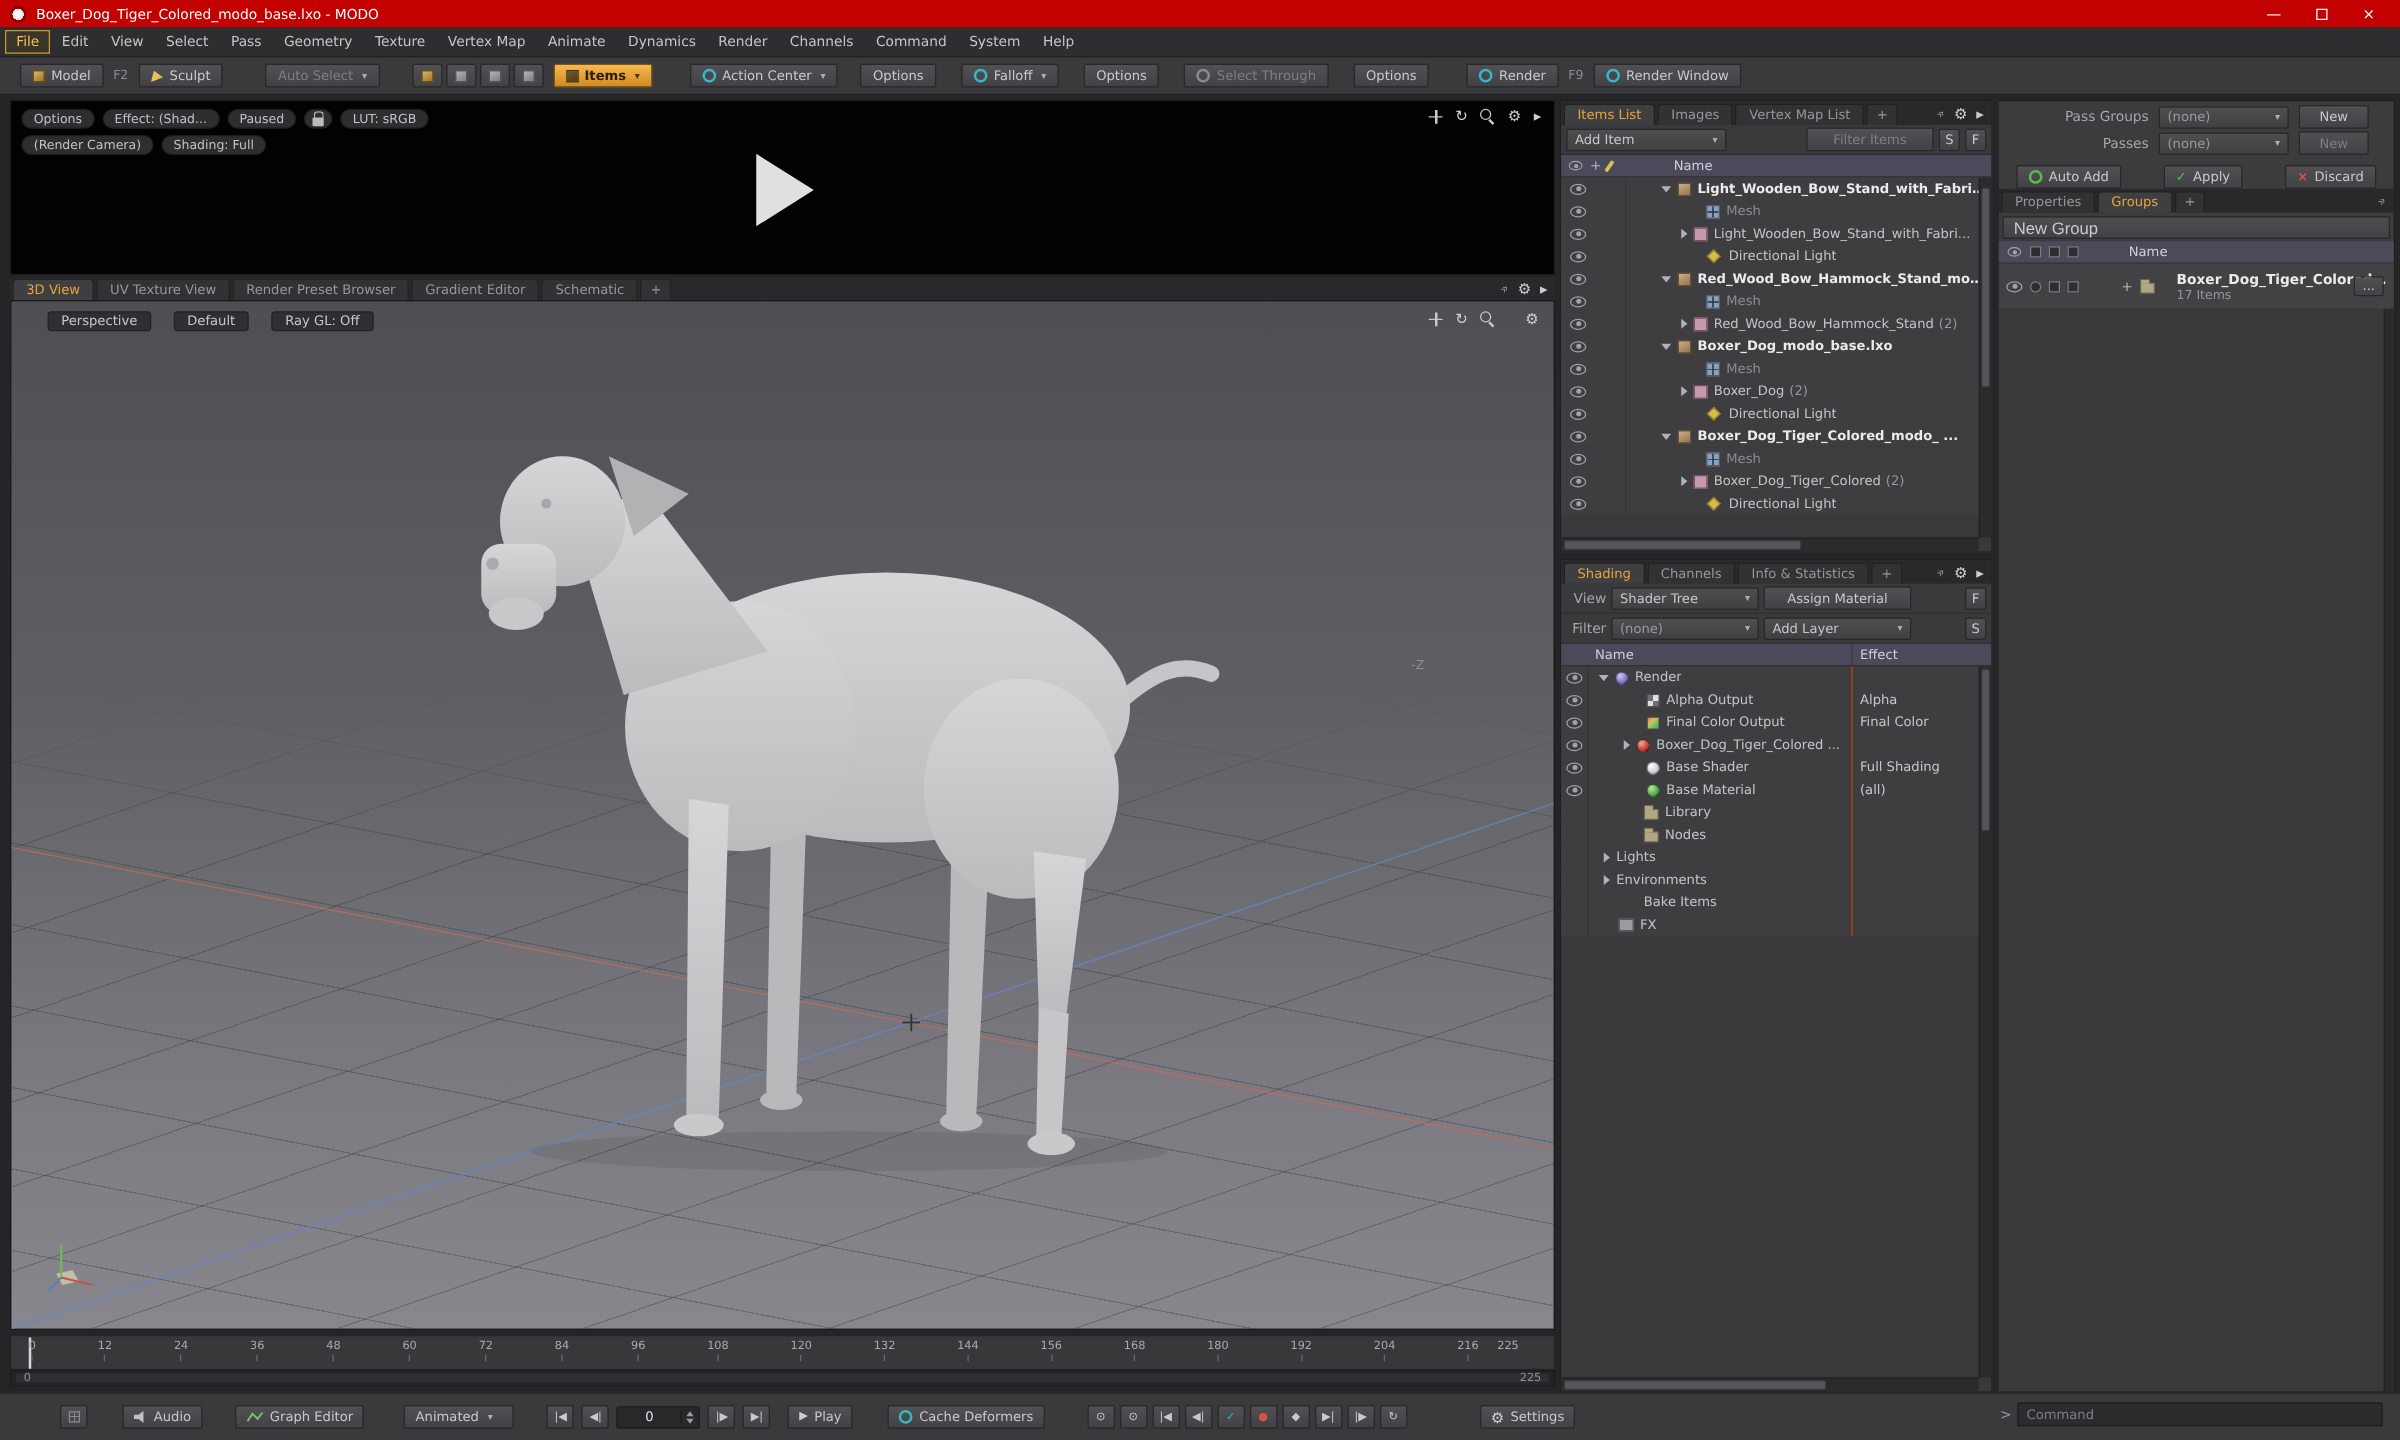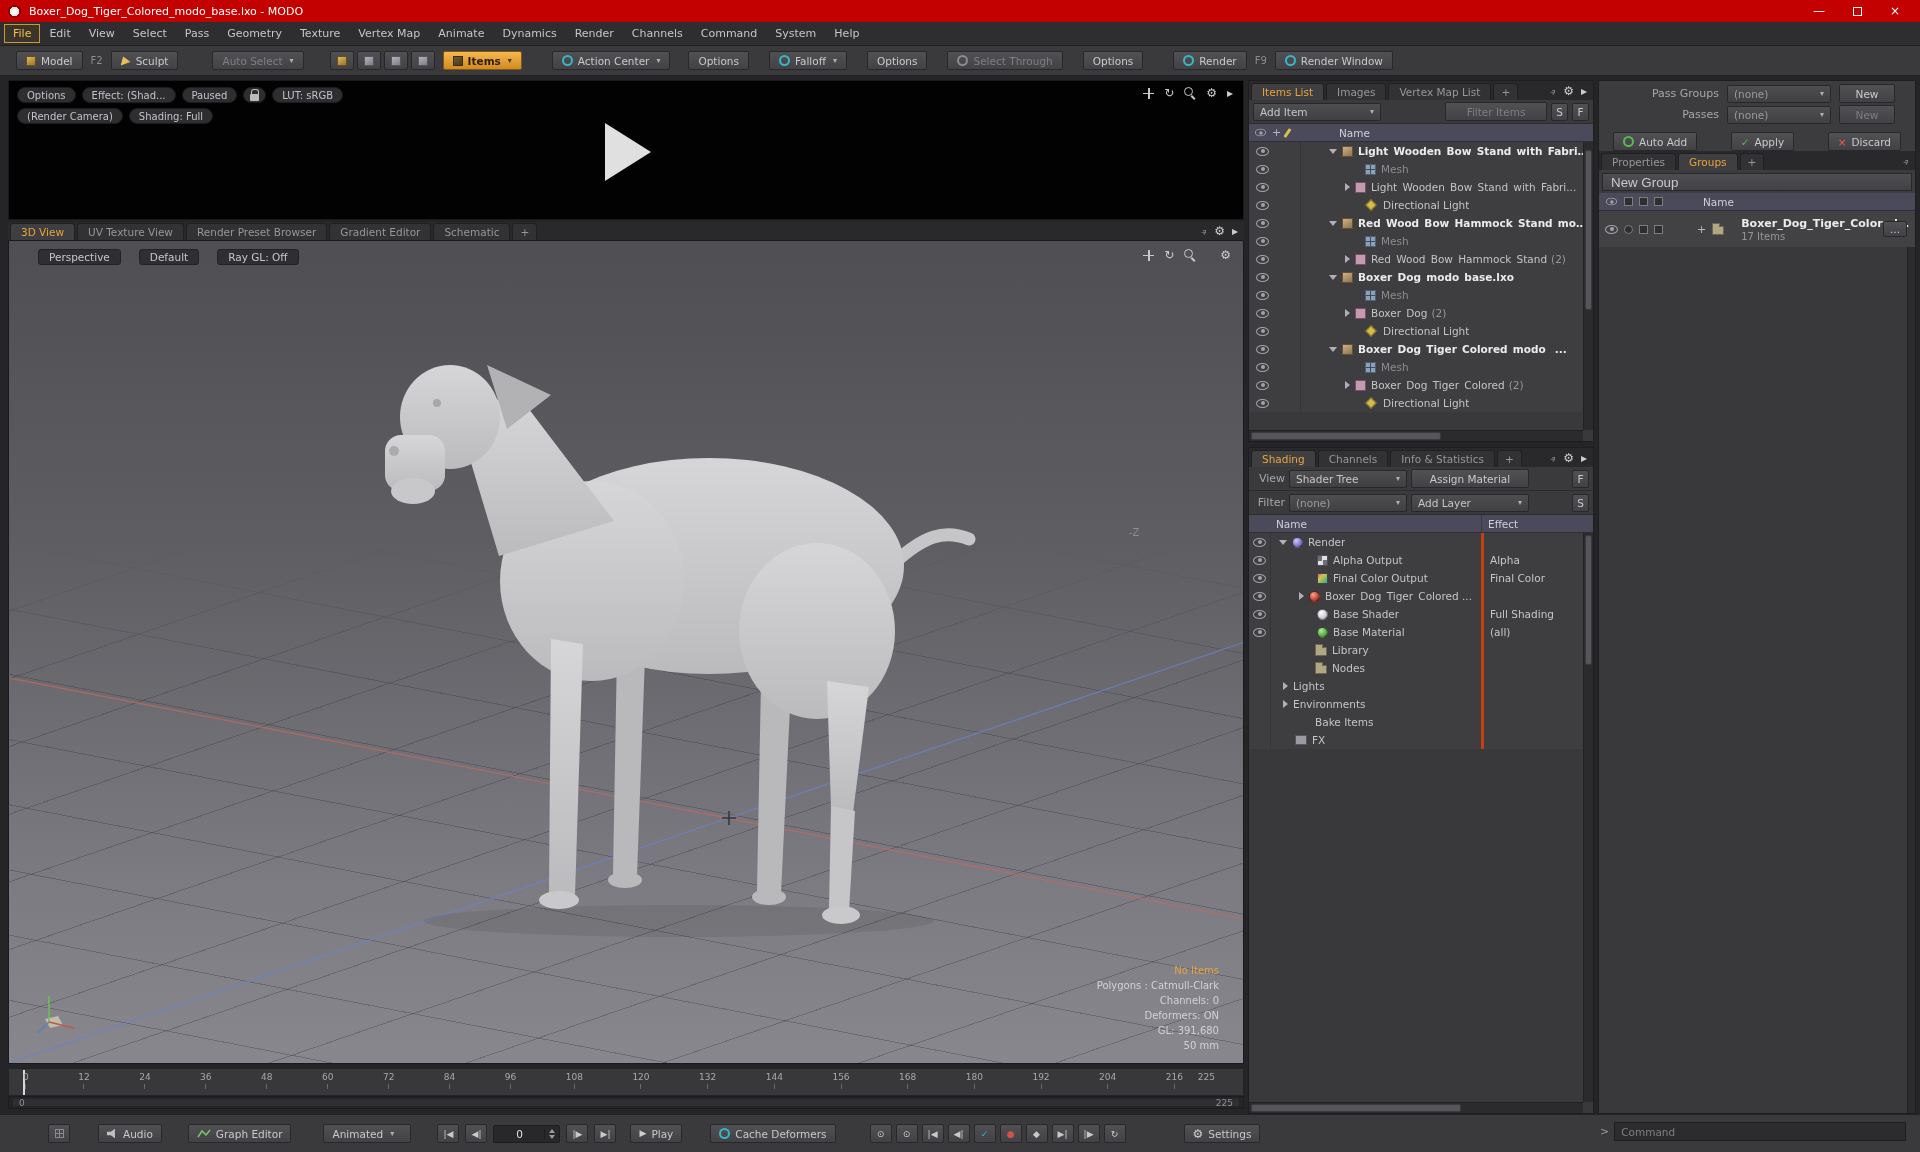--- a/index.html
+++ b/index.html
@@ -149,21 +149,21 @@
 .ic-folder{width:12px;height:9px;background:#b0a884;border:1px solid #6e6750;border-radius:1px;position:relative;margin-right:5px;flex:none;margin-top:2px}
 .ic-folder::before{content:"";position:absolute;left:-1px;top:-4px;width:6px;height:3px;background:#b0a884;border:1px solid #6e6750;border-bottom:none;border-radius:1px 1px 0 0}
 .ic-fx{width:12px;height:10px;background:#9a9aa2;border:1px solid #55555c;flex:none;margin-right:5px}
 .mini-pen{width:3px;height:10px;background:#d8c050;transform:rotate(35deg);border-radius:1px}
 .mini-plus{color:#b6b6bc;font-size:11px;line-height:1}
 .lbl{white-space:nowrap;overflow:hidden;text-overflow:ellipsis}
 .b{font-weight:bold;color:#ebebee}
 .dimt{color:#8b8b90}
 .cnt{color:#97979c;margin-left:4px;flex:none}
 .sname{flex:1;display:flex;align-items:center;min-width:0;align-self:stretch}
-.seff{width:112px;flex:none;align-self:stretch;border-left:3px solid #c2410c;display:flex;align-items:center;padding:0 4px 0 6px;color:#c6c6ca}
+.seff{width:112px;flex:none;align-self:stretch;border-left:1px solid #c2410c;display:flex;align-items:center;padding:0 4px 0 6px;color:#c6c6ca}
 .seff .dda{margin-left:auto}
 .shname{flex:1;padding-left:5px}
 .sheff{width:112px;flex:none;border-left:1px solid #3a3a46;padding-left:6px;align-self:stretch;display:flex;align-items:center}
 
 
 .vscroll{position:absolute;width:10px;background:#2b2b2d;border-left:1px solid #222;right:0}
 .vthumb{position:absolute;left:1px;right:1px;background:#55555a;border:1px solid #3a3a3e;border-radius:2px}
 .hscroll{position:absolute;height:11px;background:#2b2b2d;border-top:1px solid #222;left:0;bottom:0}
 .hthumb{position:absolute;top:1px;bottom:1px;background:#55555a;border:1px solid #3a3a3e;border-radius:2px}
 
@@ -367,28 +367,20 @@
     <span class="icn-zoom"></span>
     <span class="g" style="margin-left:14px">⚙</span>
   </div>
   <span class="axis-z">-Z</span>
   <svg width="46" height="48" viewBox="0 0 46 48" style="position:absolute;left:26px;top:748px">
     <polygon points="10,30 23,27 28,36 15,39" fill="#c9c2ae" opacity="0.9"></polygon>
     <line x1="14" y1="33" x2="14" y2="7" stroke="#6fbf53" stroke-width="1.5"></line>
     <line x1="14" y1="33" x2="39" y2="39" stroke="#c05548" stroke-width="1.5"></line>
     <line x1="14" y1="33" x2="3" y2="44" stroke="#5a7ec2" stroke-width="1.5"></line>
   </svg>
-  <div class="stats">
-    <div class="st orange">No Items</div>
-    <div class="st">Polygons : Catmull-Clark</div>
-    <div class="st">Channels: 0</div>
-    <div class="st">Deformers: ON</div>
-    <div class="st">GL: 391,680</div>
-    <div class="st">50 mm</div>
-  </div>
 </div>
 
 <div id="ruler">
   <div class="playhead"></div>
   <div class="ticks">
 
   <span class="tick" data-idx="0">
         <span class="tnum">0</span>
         <span class="tline"></span>
       </span>

